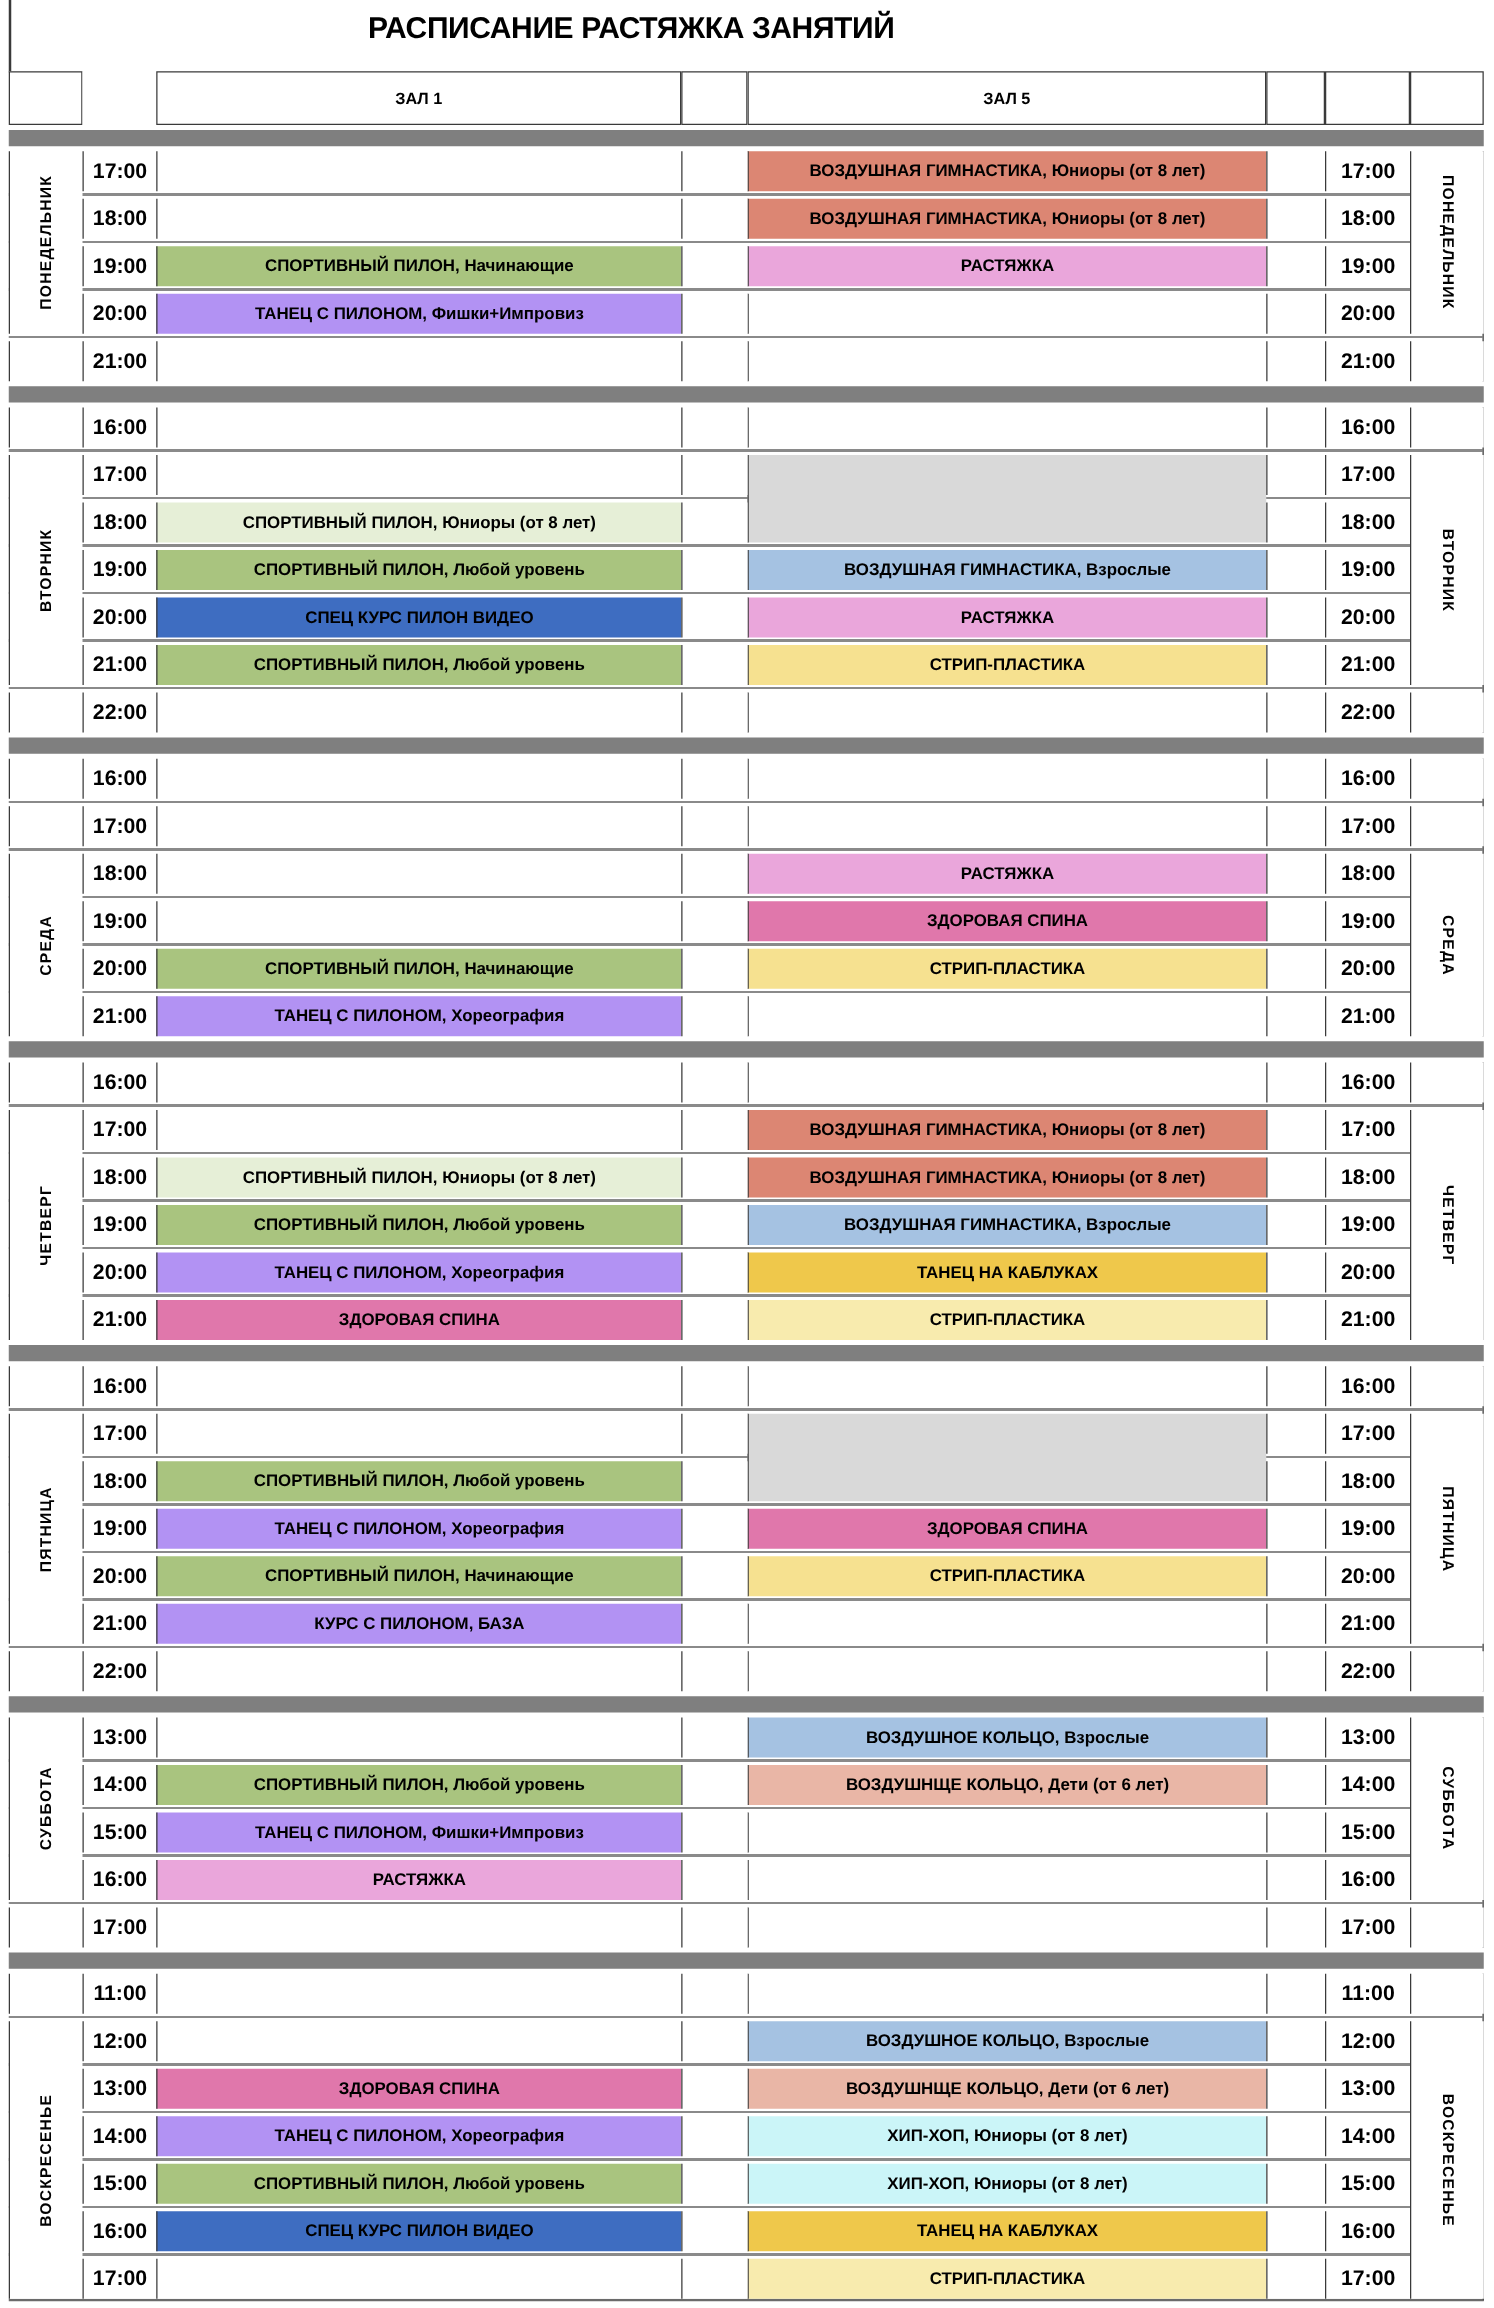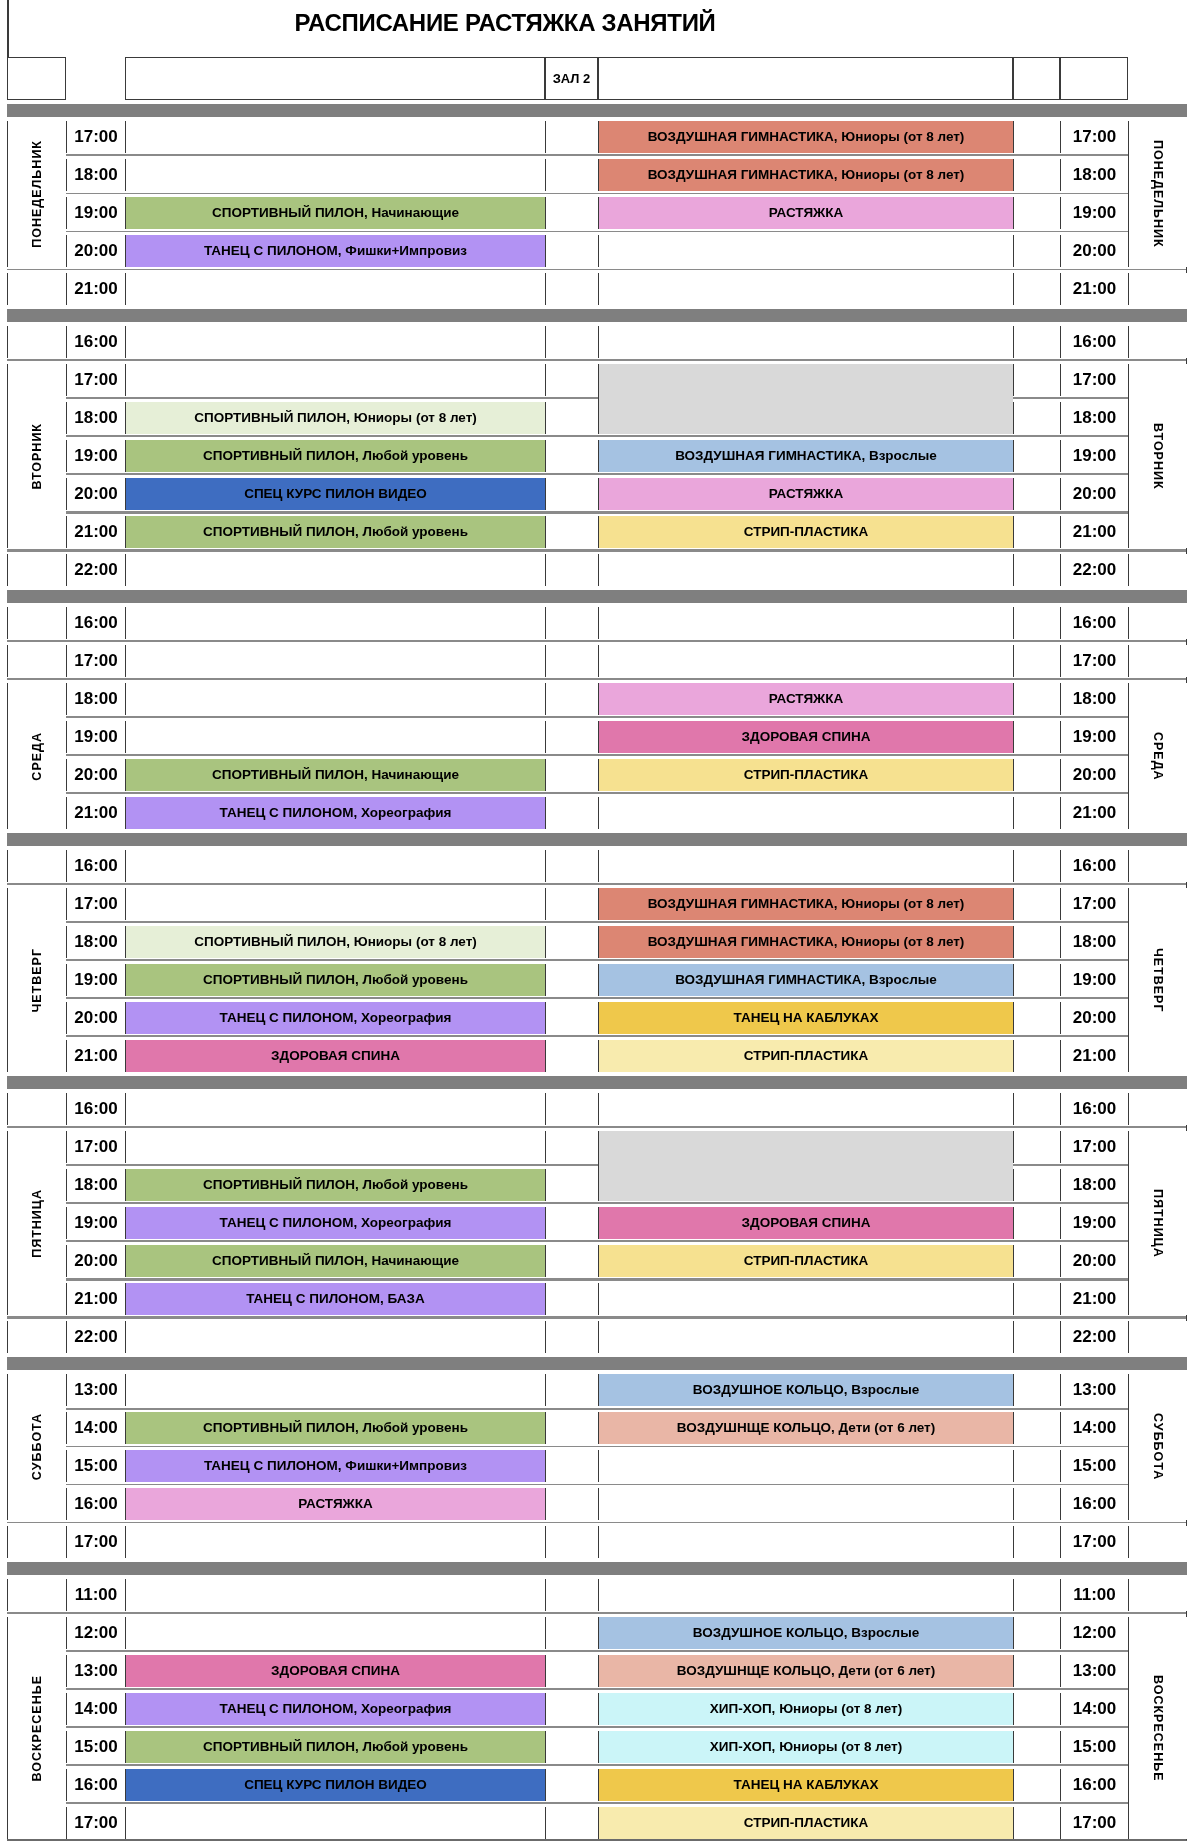--- a/index.html
+++ b/index.html
@@ -57,22 +57,23 @@
 <body>
 
 <div class="sheet">
   <div class="tick"></div>
   <div class="page-title">РАСПИСАНИЕ РАСТЯЖКА ЗАНЯТИЙ</div>
 
   <div class="content">
     <div class="header-grid">
       <div class="hcell"></div>
       <div class="hcell no-border"></div>
+      <div class="hcell">ЗАЛ 1</div>
       <div class="hcell"></div>
-      <div class="hcell">ЗАЛ 2</div>
+      <div class="hcell">ЗАЛ 5</div>
       <div class="hcell"></div>
       <div class="hcell"></div>
       <div class="hcell"></div>
     </div>
     <div id="schedule">
         <div class="divider" style="background: rgb(127, 127, 127);"></div>
         <div class="day-grid" style="grid-template-rows: repeat(5, 32px);">
           <div class="c vlabel left" style="grid-area: 1 / 1 / span 4;">
             <span>ПОНЕДЕЛЬНИК</span>
           </div>
@@ -296,21 +297,21 @@
           <div class="c empty" style="grid-area: 4 / 4;"></div>
           <div class="c empty" style="grid-area: 4 / 6;"></div>
           <div class="c time" style="grid-area: 5 / 2;">20:00</div>
           <div class="c time" style="grid-area: 5 / 7;">20:00</div>
           <div class="c class-cell" style="background: rgb(169, 196, 127); grid-area: 5 / 3;">СПОРТИВНЫЙ ПИЛОН, Начинающие</div>
           <div class="c class-cell" style="background: rgb(246, 225, 144); grid-area: 5 / 5;">СТРИП-ПЛАСТИКА</div>
           <div class="c empty" style="grid-area: 5 / 4;"></div>
           <div class="c empty" style="grid-area: 5 / 6;"></div>
           <div class="c time" style="grid-area: 6 / 2;">21:00</div>
           <div class="c time" style="grid-area: 6 / 7;">21:00</div>
-          <div class="c class-cell" style="background: rgb(178, 146, 243); grid-area: 6 / 3;">ТАНЕЦ С ПИЛОНОМ, БАЗА</div>
+          <div class="c class-cell" style="background: rgb(178, 146, 243); grid-area: 6 / 3;">КУРС С ПИЛОНОМ, БАЗА</div>
           <div class="c empty" style="grid-area: 6 / 5;"></div>
           <div class="c empty" style="grid-area: 6 / 4;"></div>
           <div class="c empty" style="grid-area: 6 / 6;"></div>
           <div class="c empty" style="grid-area: 7 / 1;"></div>
           <div class="c empty" style="grid-area: 7 / 8;"></div>
           <div class="c time" style="grid-area: 7 / 2;">22:00</div>
           <div class="c time" style="grid-area: 7 / 7;">22:00</div>
           <div class="c empty" style="grid-area: 7 / 3;"></div>
           <div class="c empty" style="grid-area: 7 / 5;"></div>
           <div class="c empty" style="grid-area: 7 / 4;"></div>

